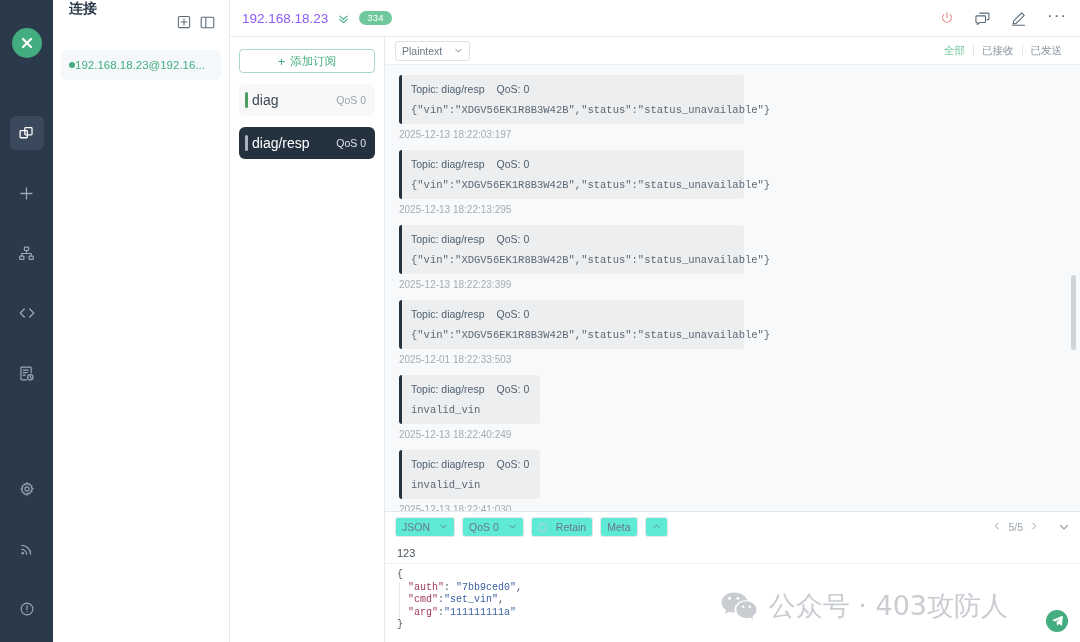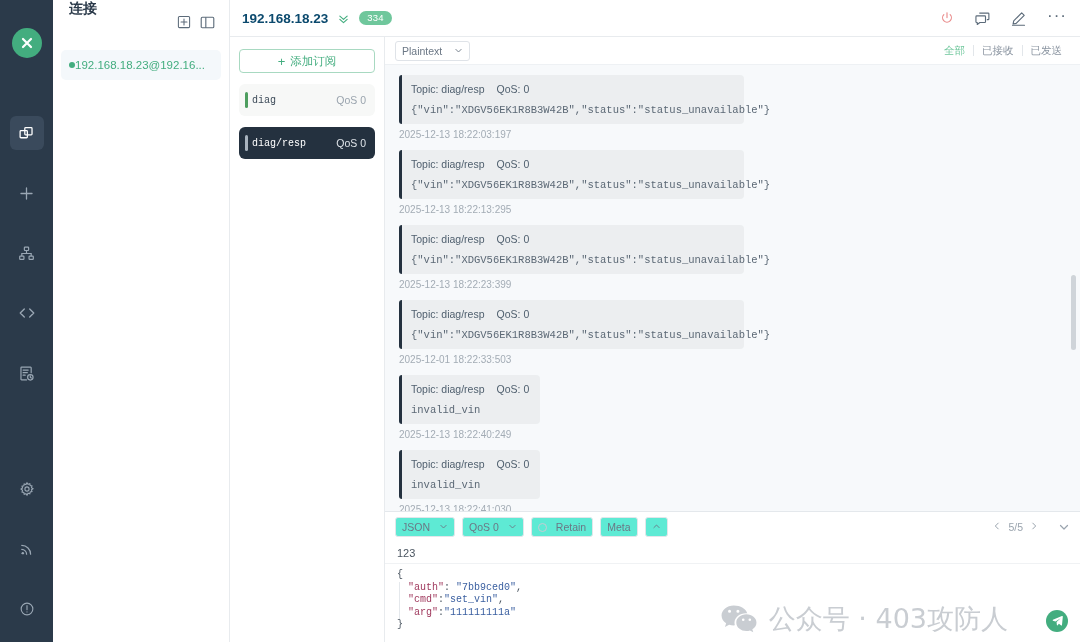--- a/index.html
+++ b/index.html
@@ -56,21 +56,21 @@
     white-space: nowrap; overflow: hidden; text-overflow: ellipsis;
   }
 
   
   .main { flex: 1 1 auto; height: 642px; display: flex; flex-direction: column; min-width: 0; }
   .main-header {
     height: 37px; flex: 0 0 37px; border-bottom: 1px solid #e8ebee;
     display: flex; align-items: center; padding: 0 13px 0 12px; gap: 9px;
     background: #fff;
   }
-  .mh-title { font-size: 13.5px; font-weight: bold; color: #0c4a6e; }
+  .mh-title { font-size: 13.5px; font-weight: normal; color: #8b5cf6; }
   .mh-chev { color: #43ad7f; display: flex; align-items: center; cursor: pointer; }
   .mh-badge {
     background: #6fc79c; color: #fff; font-size: 9.5px;
     border-radius: 9px; padding: 1.5px 8px; line-height: 1.2;
     letter-spacing: .2px;
   }
   .mh-spacer { flex: 1 1 auto; }
   .mh-icon { color: #5c6b7a; cursor: pointer; display: flex; align-items: center; margin-left: 12px; }
   .mh-icon.power { color: #e98b8b; }
   .mh-dots { color: #5c6b7a; font-size: 17px; letter-spacing: 1px; cursor: pointer; margin-left: 12px; line-height: 1; padding-bottom: 5px; }
@@ -87,21 +87,21 @@
     background: #fff; color: #43ad7f; font-size: 11.5px;
     display: flex; align-items: center; justify-content: center; gap: 5px;
     cursor: pointer; font-family: inherit;
   }
   .add-sub-btn .plus { font-size: 13px; line-height: 1; }
   .sub-item {
     position: relative; height: 32px; border-radius: 6px; margin-top: 11px;
     display: flex; align-items: center; padding: 0 9px 0 13px; cursor: pointer;
   }
   .sub-item .bar { position: absolute; left: 6px; top: 8px; width: 3px; height: 16px; border-radius: 2px; }
-  .sub-item .tname { font-size: 10px; flex: 1 1 auto; white-space: nowrap; overflow: hidden; text-overflow: ellipsis; font-family: Liberation Mono, monospace; }
+  .sub-item .tname { font-size: 14px; flex: 1 1 auto; white-space: nowrap; overflow: hidden; text-overflow: ellipsis; }
   .sub-item .tqos { font-size: 10.5px; }
   .sub-item.plain { background: #f7f8f7; }
   .sub-item.plain .bar { background: #4e9e5f; }
   .sub-item.plain .tname { color: #3c4a58; }
   .sub-item.plain .tqos { color: #9aa4ae; }
   .sub-item.sel { background: #24313f; }
   .sub-item.sel .bar { background: #a9b4bf; }
   .sub-item.sel .tname { color: #ffffff; }
   .sub-item.sel .tqos { color: #dfe4e9; }
 
@@ -168,21 +168,21 @@
     font-size: 10px; line-height: 12.5px; color: #4a5560; overflow: hidden;
   }
   .code-line { white-space: pre; }
   .jk { color: #a03a5e; }
   .jv { color: #3a5fa0; }
   .jp { color: #4a5560; }
   .code-indent { border-left: 1px solid #e4e8ec; padding-left: 8px; margin-left: 2px; }
 
   
   .watermark {
-    position: absolute; right: 72px; bottom: 5px;
+    position: absolute; right: 72px; bottom: 18px;
     display: flex; align-items: center; gap: 12px;
     pointer-events: none; user-select: none;
   }
   .wm-text { font-size: 27px; color: #c9cdd2; white-space: nowrap; font-family: "DejaVu Sans", sans-serif; }
   .wm-icon { color: #c9cdd2; display: flex; align-items: center; }
   .send-fab {
     position: absolute; right: 12px; bottom: 10px;
     width: 22px; height: 22px; border-radius: 50%; background: #43ad7f;
     display: flex; align-items: center; justify-content: center;
     color: #fff; cursor: pointer;

